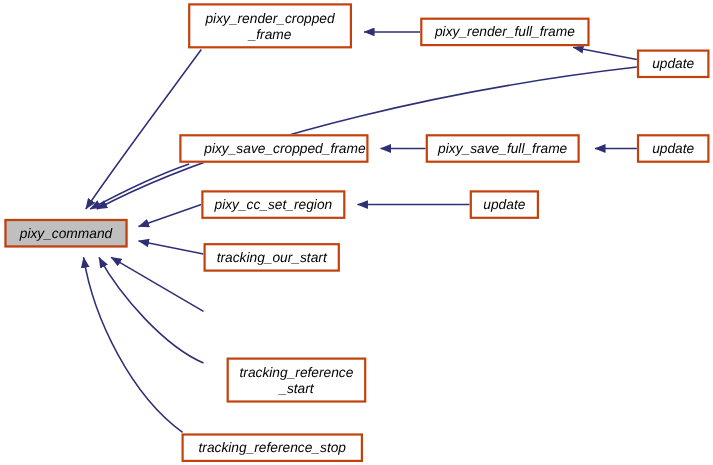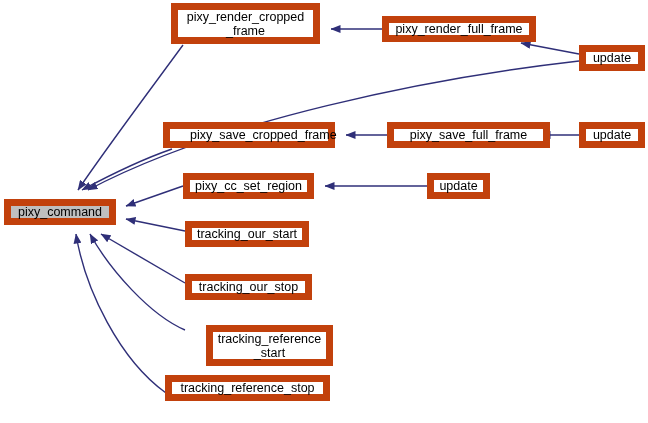--- a/index.html
+++ b/index.html
@@ -20,32 +20,33 @@
   #edges {
     position: absolute;
     left: 0;
     top: 0;
     width: 648px;
     height: 423px;
   }
   .node {
     position: absolute;
     box-sizing: border-box;
-    border: 7px solid #c2410c;
+    border: 2px solid #c2410c;
     background: #ffffff;
     color: #000000;
     font-family: "Liberation Sans", sans-serif;
     font-size: 12.5px;
     line-height: 14px;
     text-align: center;
     display: flex;
     align-items: center;
     justify-content: center;
     white-space: pre;
     z-index: 2;
+    font-style: italic;
   }
   .node.current {
     background: #bfbfbf;
   }
   .node-label {
     display: block;
     width: 100%;
     text-align: center;
   }
 </style>
@@ -105,46 +106,43 @@
   </div>
 
   <div class="node" style="left:579px; top:45px; width:66px; height:26px;">
     <span class="node-label">update</span>
   </div>
 
   <div class="node" style="left:163px; top:122px; width:172px; height:26px;padding-left:20px;">
     <span class="node-label">pixy_save_cropped_frame</span>
   </div>
 
-  <div class="node" style="left:387px; top:122px; width:163px; height:26px;">
+  <div class="node" style="left:387px; top:122px; width:140px; height:26px;">
     <span class="node-label">pixy_save_full_frame</span>
   </div>
 
   <div class="node" style="left:579px; top:122px; width:66px; height:26px;">
     <span class="node-label">update</span>
   </div>
 
   <div class="node" style="left:183px; top:173px; width:131px; height:26px;align-items:center;">
     <span class="node-label">pixy_cc_set_region</span>
   </div>
 
   <div class="node" style="left:427px; top:173px; width:63px; height:26px;">
     <span class="node-label">update</span>
   </div>
 
   <div class="node" style="left:185px; top:221px; width:124px; height:26px;">
     <span class="node-label">tracking_our_start</span>
   </div>
 
-  <div class="node" style="left:185px; top:274px; width:127px; height:26px;">
-    <span class="node-label">tracking_our_stop</span>
-  </div>
 
   <div class="node" style="left:185px; top:325px; width:127px; height:41px;margin-left:21px;">
     <span class="node-label">tracking_reference
 _start</span>
   </div>
 
-  <div class="node" style="left:165px; top:375px; width:165px; height:26px;">
+  <div class="node" style="left:165px; top:394px; width:165px; height:26px;">
     <span class="node-label">tracking_reference_stop</span>
   </div>
 
 </div>
 
 </body></html>

